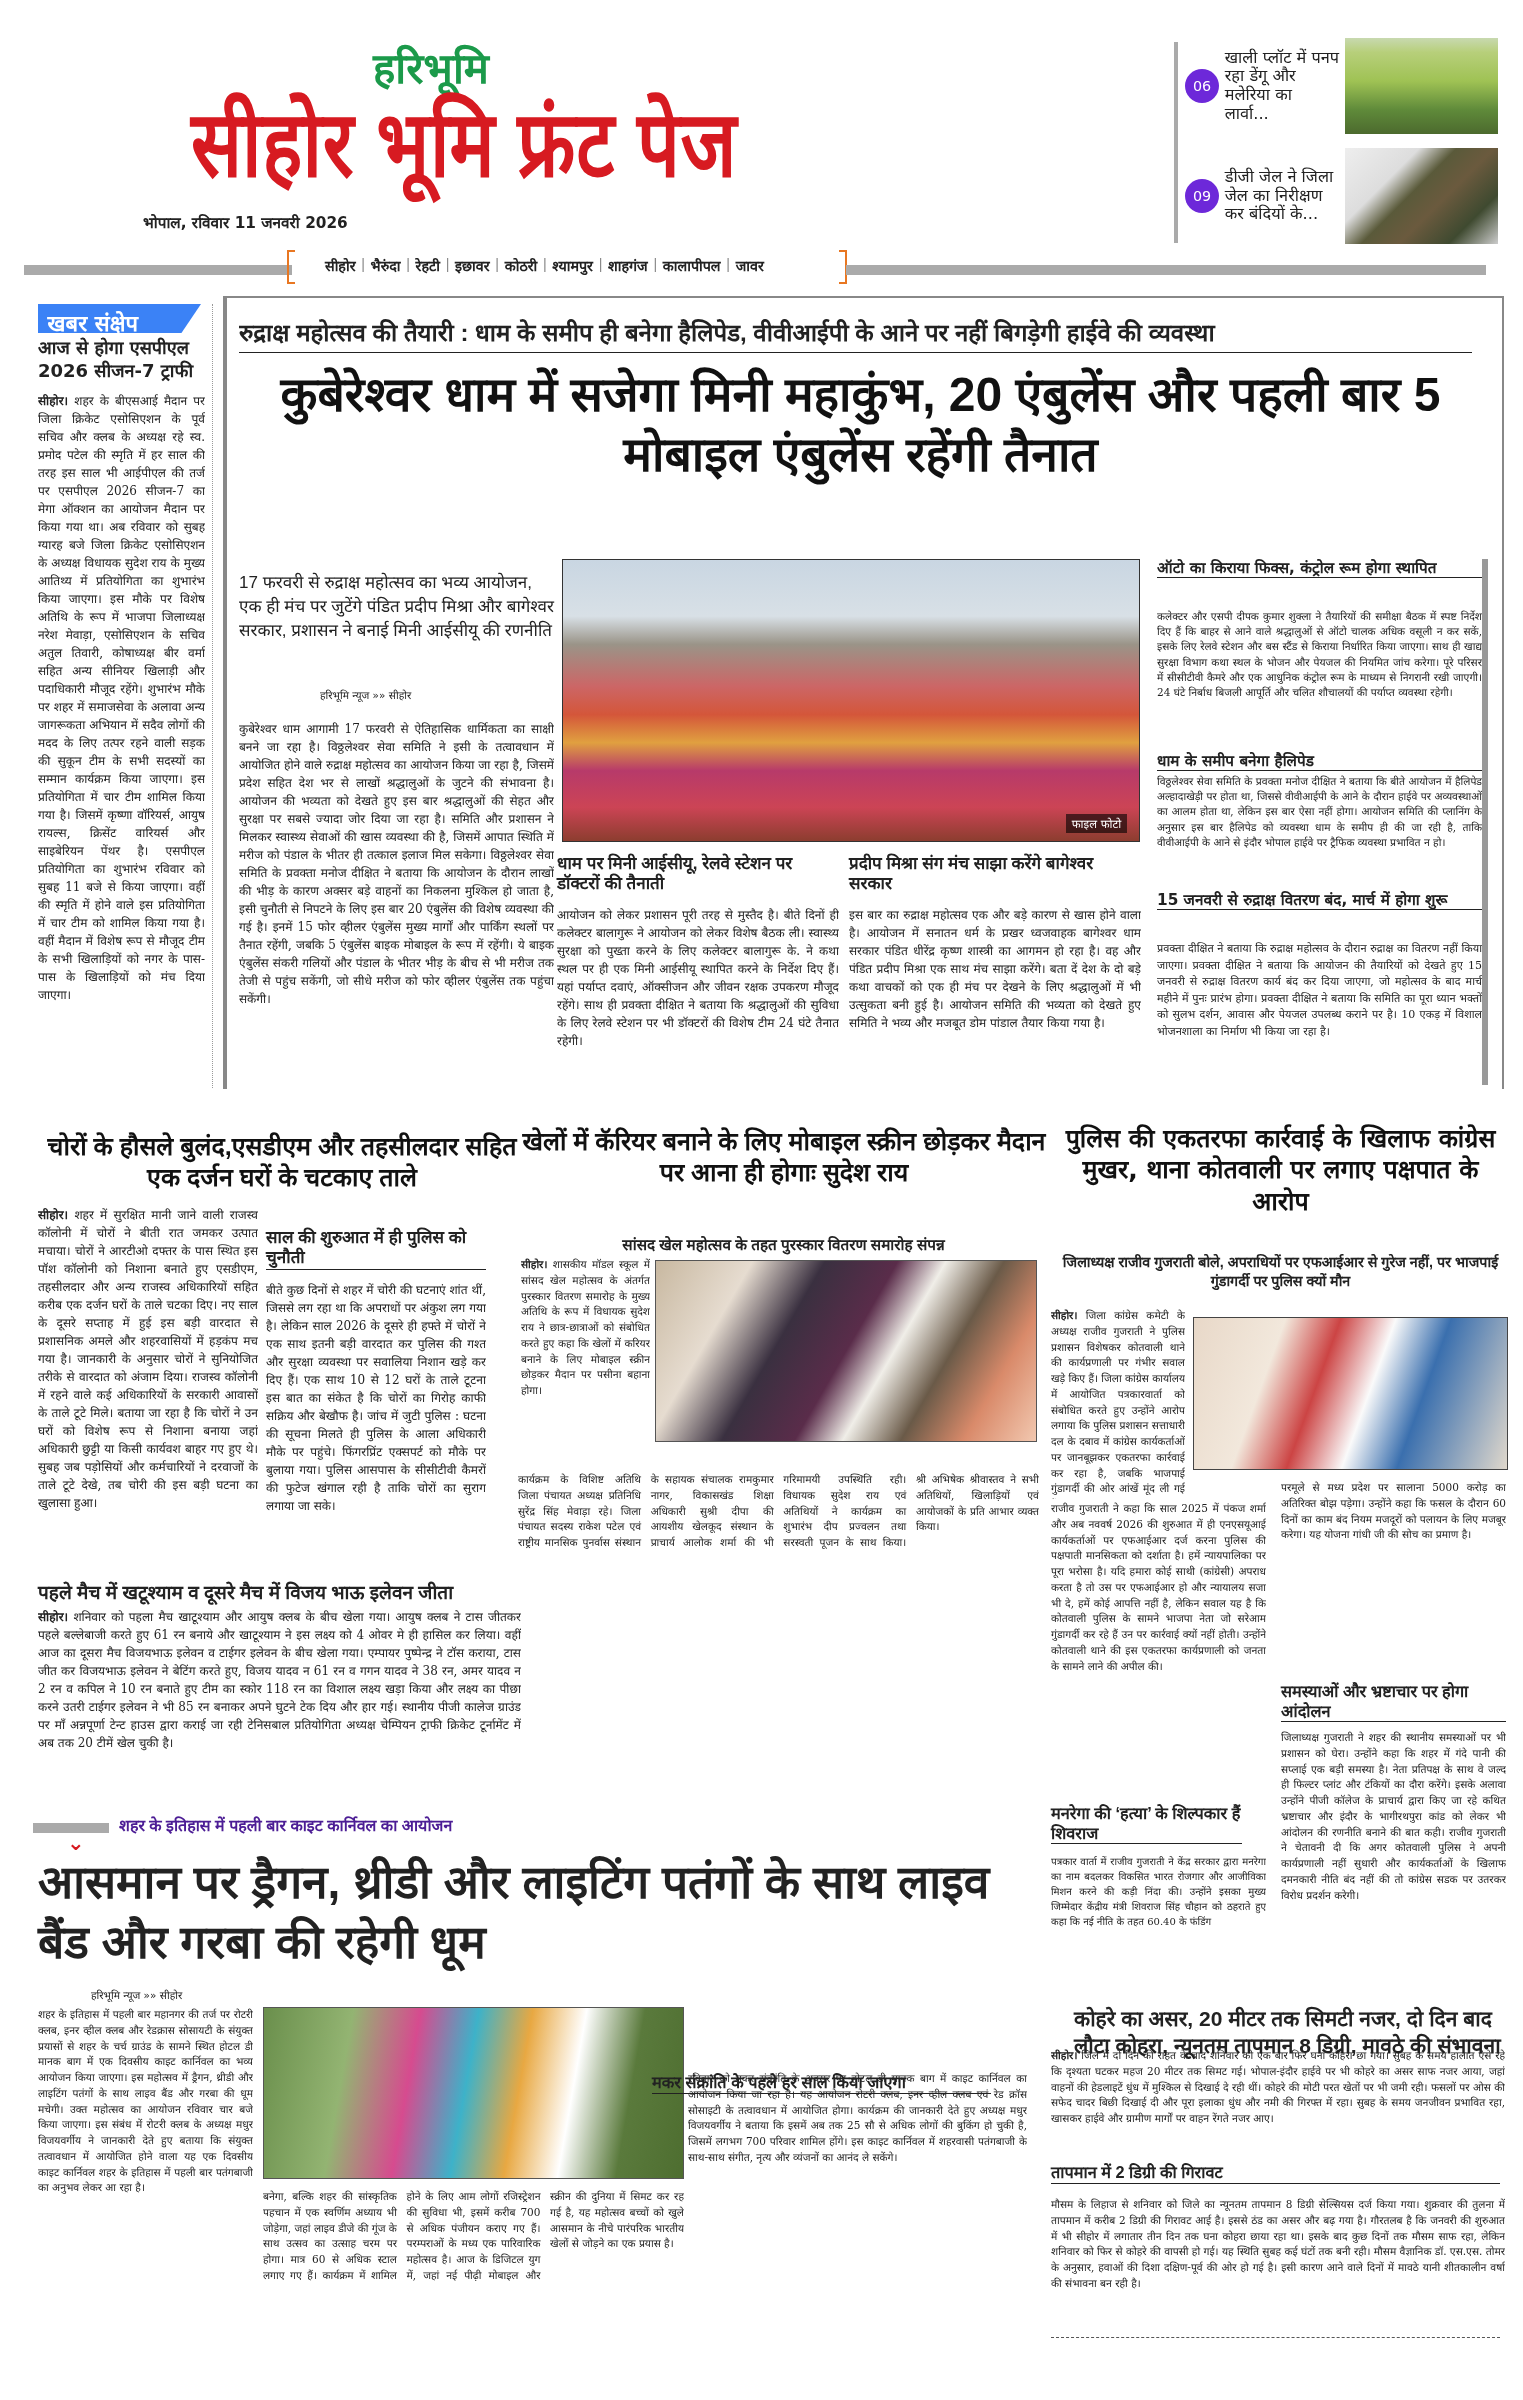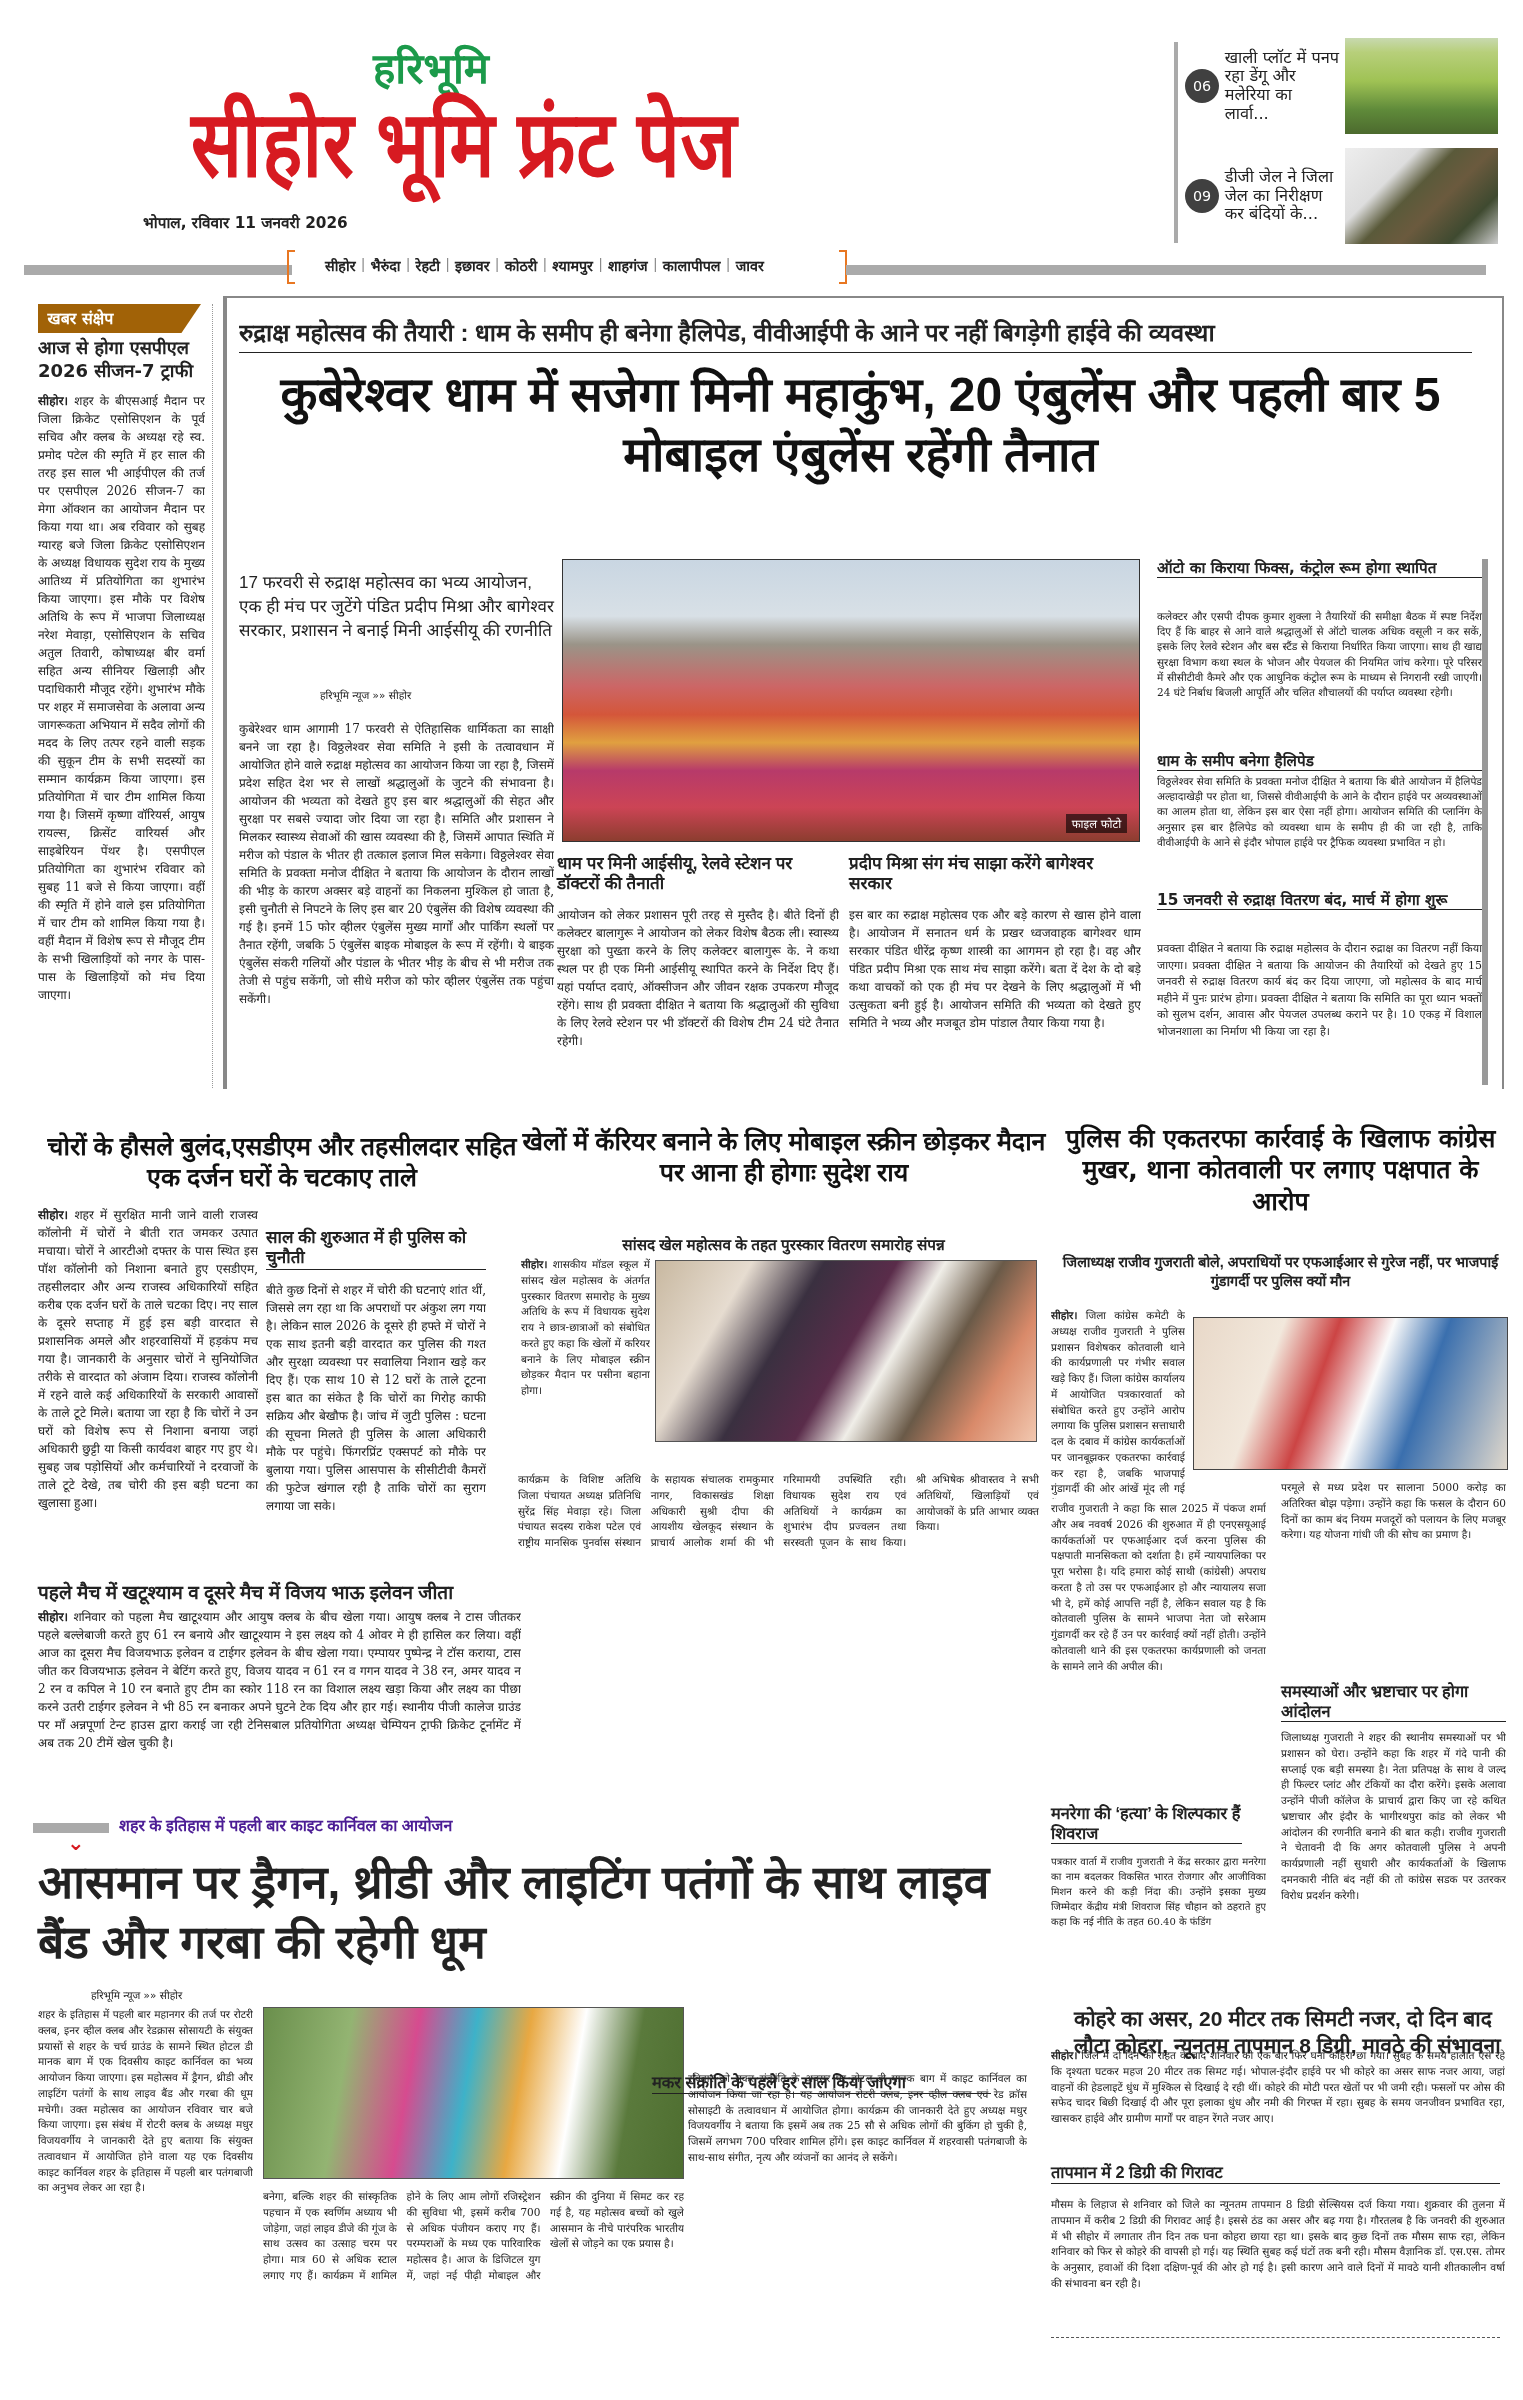--- a/index.html
+++ b/index.html
@@ -16,29 +16,29 @@
   #rule-right { left: 846px; top: 265px; width: 640px; }
   .bracket { border: 2.9px solid #e87722; width: 7.6px; height: 34px; top: 250px; }
   #bracket-l { left: 287px; border-right: none; }
   #bracket-r { left: 839px; border-left: none; }
   #towns { left: 325px; top: 256px; font-size: 14.3px; font-weight: bold; display: flex; gap: 5.7px; }
   #towns span.sep { color: #888; font-weight: normal; }
 
   
   #teaser-line { left: 1174px; top: 42px; width: 3.8px; height: 201px; background: #aaa; }
   .teaser { left: 1185px; width: 325px; height: 96px; display: flex; align-items: center; gap: 5.7px; }
-  .t-num { width: 34px; height: 34px; border-radius: 50%; background: #404040; color: #fff; font-size: 14.3px; display: flex; align-items: center; justify-content: center; flex-shrink: 0; }
+  .t-num { width: 34px; height: 34px; border-radius: 50%; background: #6d28d9; color: #fff; font-size: 14.3px; display: flex; align-items: center; justify-content: center; flex-shrink: 0; }
   .t-text { width: 115px; font-size: 16.3px; line-height: 1.15; color: #222; }
   .t-img { width: 153px; height: 96px; }
   #teaser-1 { top: 38px; } #teaser-2 { top: 148px; }
   #img-plot { background: linear-gradient(180deg,#c8d9b0 0%,#b7cf7a 15%,#9fc254 45%,#5f8a3a 75%,#4c6a2e 100%); }
   #img-jail { background: linear-gradient(135deg,#eee 0%,#ddd 30%,#5a5a3a 45%,#6b5a3e 60%,#3f4a30 80%,#ccc 100%); }
 
   
-  #brief-tag { left: 38px; top: 304px; width: 163px; height: 29px; background: #a16207; color: #fff; font-weight: bold; font-size: 16px; padding: 2.9px 9.6px; clip-path: polygon(0 0, 100% 0, 88% 100%, 0 100%); }
+  #brief-tag { left: 38px; top: 304px; width: 163px; height: 29px; background: #3b82f6; color: #fff; font-weight: bold; font-size: 22px; padding: 2.9px 9.6px; clip-path: polygon(0 0, 100% 0, 88% 100%, 0 100%); }
   #brief-title { left: 38px; top: 336px; width: 167px; font-size: 18px; font-weight: bold; line-height: 1.3; }
   .body { font-size: 12px; line-height: 1.5; text-align: justify; color: #222; font-family: "DejaVu Serif", serif; }
   .body b { font-family: "DejaVu Sans", sans-serif; }
   #brief-body { left: 38px; top: 392px; width: 167px; height: 688px; overflow: hidden; }
   #col-divider { left: 212px; top: 304px; height: 784px; border-left: 1px dotted #999; }
 
   
   #main-box { left: 223px; top: 296px; width: 1281px; height: 793px; border: 2.9px solid #888; border-left: none; border-bottom: none; }
   #main-box-leftbar { left: 223px; top: 296px; width: 3.8px; height: 793px; background: #888; }
   #main-kicker { left: 239px; top: 315px; width: 1233px; font-size: 24px; font-weight: bold; border-bottom: 1.9px solid #222; padding-bottom: 3.8px; white-space: nowrap; overflow: hidden; }

